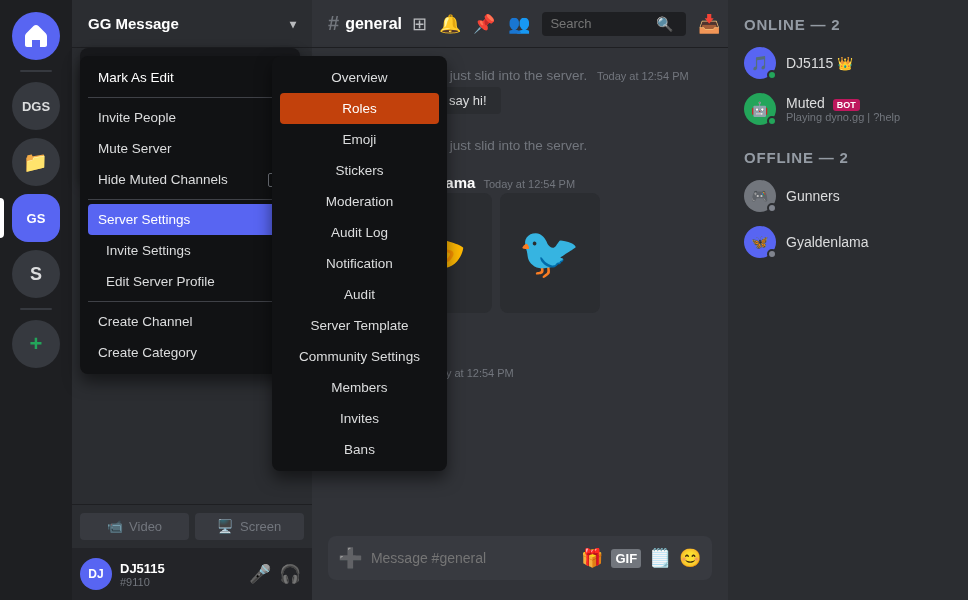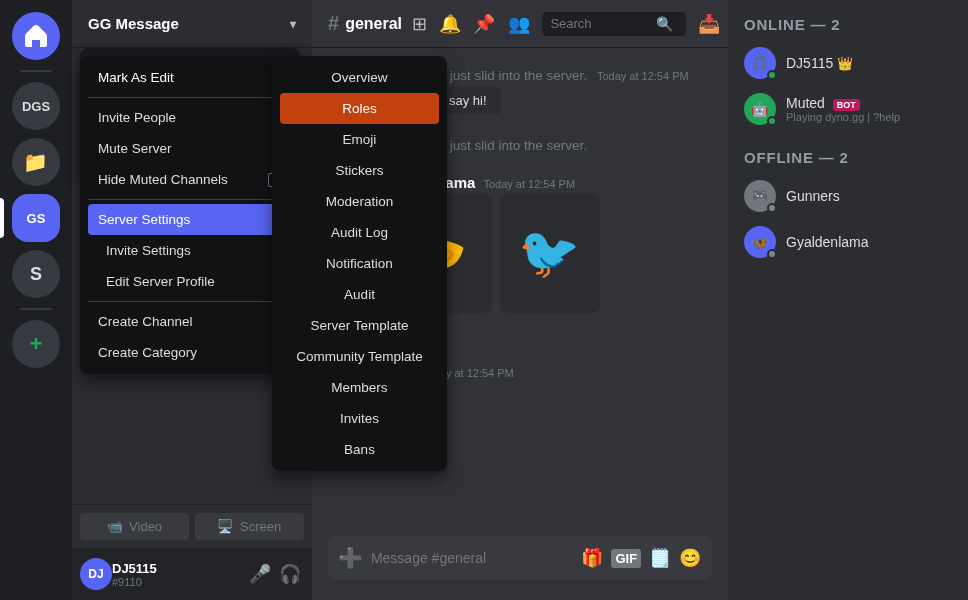--- a/index.html
+++ b/index.html
@@ -219,21 +219,21 @@
       line-height: 1.5;
     }
 
     
     .user-area {
       height: 52px;
       background: #232428;
       display: flex;
       align-items: center;
       padding: 0 8px;
-      gap: 0;
+      gap: 8px;
       justify-content: center;
     }
     .user-avatar-small {
       width: 32px;
       height: 32px;
       border-radius: 50%;
       background: #5865f2;
       display: flex;
       align-items: center;
       justify-content: center;
@@ -543,21 +543,21 @@
     <div class="submenu">
       <div class="submenu-item">Overview</div>
       <div class="submenu-item active">Roles</div>
       <div class="submenu-item">Emoji</div>
       <div class="submenu-item">Stickers</div>
       <div class="submenu-item">Moderation</div>
       <div class="submenu-item">Audit Log</div>
       <div class="submenu-item">Notification</div>
       <div class="submenu-item">Audit</div>
       <div class="submenu-item">Server Template</div>
-      <div class="submenu-item">Community Template</div>
+      <div class="submenu-item">Community Settings</div>
       <div class="submenu-item">Members</div>
       <div class="submenu-item">Invites</div>
       <div class="submenu-item">Bans</div>
     </div>
 
     <div style="margin-top:auto;">
       <div class="voice-area">
         <div class="voice-btn">
           <span>📹</span>
           <span>Video</span>

